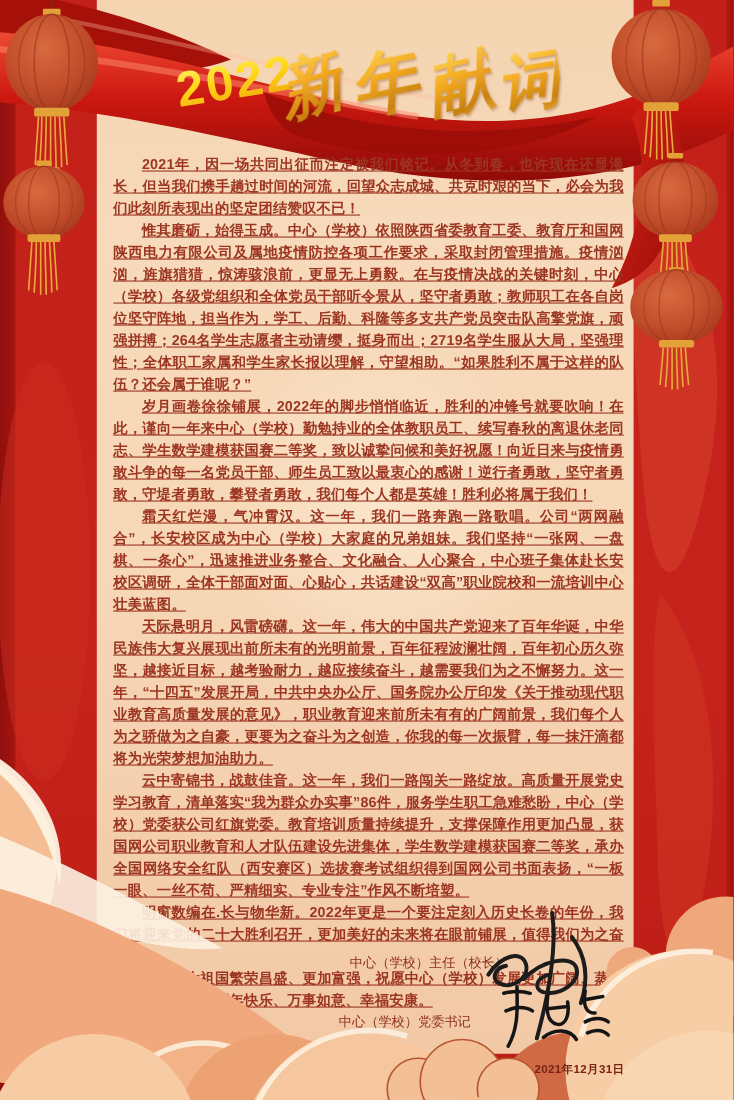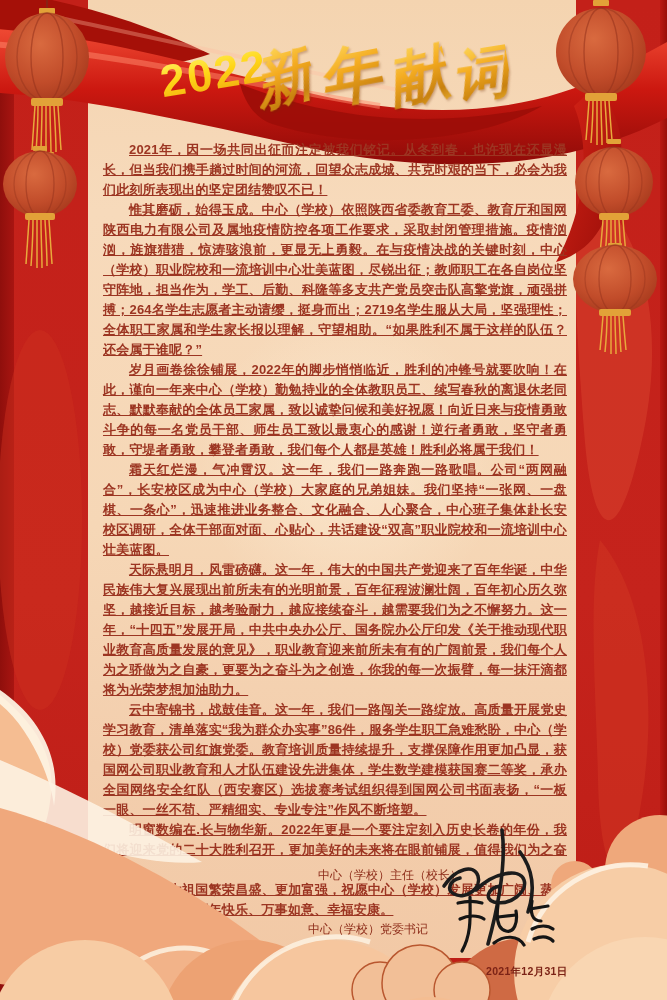--- a/index.html
+++ b/index.html
@@ -193,22 +193,22 @@
     </g>
   </svg>
 
   <div class="title">
     <span class="year">2022</span>
     <span class="calli"><span class="c0">新</span><span class="c1">年</span><span class="c2">献</span><span class="c3">词</span></span>
   </div>
 
   <div class="body-text">
     <p>2021年，因一场共同出征而注定被我们铭记。从冬到春，也许现在还显漫长，但当我们携手趟过时间的河流，回望众志成城、共克时艰的当下，必会为我们此刻所表现出的坚定团结赞叹不已！</p>
-    <p>惟其磨砺，始得玉成。中心（学校）依照陕西省委教育工委、教育厅和国网陕西电力有限公司及属地疫情防控各项工作要求，采取封闭管理措施。疫情汹汹，旌旗猎猎，惊涛骇浪前，更显无上勇毅。在与疫情决战的关键时刻，中心（学校）职业院校和一流培训中心壮美蓝图，尽锐出征；教师职工在各自岗位坚守阵地，担当作为，学工、后勤、科隆等多支共产党员突击队高擎党旗，顽强拼搏；264名学生志愿者主动请缨，挺身而出；2719名学生服从大局，坚强理性；全体职工家属和学生家长报以理解，守望相助。“如果胜利不属于这样的队伍？还会属于谁呢？”</p>
-    <p>岁月画卷徐徐铺展，2022年的脚步悄悄临近，胜利的冲锋号就要吹响！在此，谨向一年来中心（学校）勤勉持业的全体教职员工、续写春秋的离退休老同志、默默奉献的全体员工家属，致以诚挚问候和美好祝愿！向近日来与疫情勇敢斗争的每一名党员干部、师生员工致以最衷心的感谢！逆行者勇敢，坚守者勇敢，守堤者勇敢，攀登者勇敢，我们每个人都是英雄！胜利必将属于我们！</p>
+    <p>惟其磨砺，始得玉成。中心（学校）依照陕西省委教育工委、教育厅和国网陕西电力有限公司及属地疫情防控各项工作要求，采取封闭管理措施。疫情汹汹，旌旗猎猎，惊涛骇浪前，更显无上勇毅。在与疫情决战的关键时刻，中心（学校）各级党组织和全体党员干部听令景从，坚守者勇敢；教师职工在各自岗位坚守阵地，担当作为，学工、后勤、科隆等多支共产党员突击队高擎党旗，顽强拼搏；264名学生志愿者主动请缨，挺身而出；2719名学生服从大局，坚强理性；全体职工家属和学生家长报以理解，守望相助。“如果胜利不属于这样的队伍？还会属于谁呢？”</p>
+    <p>岁月画卷徐徐铺展，2022年的脚步悄悄临近，胜利的冲锋号就要吹响！在此，谨向一年来中心（学校）勤勉持业的全体教职员工、续写春秋的离退休老同志、学生数学建模获国赛二等奖，致以诚挚问候和美好祝愿！向近日来与疫情勇敢斗争的每一名党员干部、师生员工致以最衷心的感谢！逆行者勇敢，坚守者勇敢，守堤者勇敢，攀登者勇敢，我们每个人都是英雄！胜利必将属于我们！</p>
     <p>霜天红烂漫，气冲霄汉。这一年，我们一路奔跑一路歌唱。公司“两网融合”，长安校区成为中心（学校）大家庭的兄弟姐妹。我们坚持“一张网、一盘棋、一条心”，迅速推进业务整合、文化融合、人心聚合，中心班子集体赴长安校区调研，全体干部面对面、心贴心，共话建设“双高”职业院校和一流培训中心壮美蓝图。</p>
     <p>天际悬明月，风雷磅礴。这一年，伟大的中国共产党迎来了百年华诞，中华民族伟大复兴展现出前所未有的光明前景，百年征程波澜壮阔，百年初心历久弥坚，越接近目标，越考验耐力，越应接续奋斗，越需要我们为之不懈努力。这一年，“十四五”发展开局，中共中央办公厅、国务院办公厅印发《关于推动现代职业教育高质量发展的意见》，职业教育迎来前所未有有的广阔前景，我们每个人为之骄做为之自豪，更要为之奋斗为之创造，你我的每一次振臂，每一抹汗滴都将为光荣梦想加油助力。</p>
     <p>云中寄锦书，战鼓佳音。这一年，我们一路闯关一路绽放。高质量开展党史学习教育，清单落实“我为群众办实事”86件，服务学生职工急难愁盼，中心（学校）党委获公司红旗党委。教育培训质量持续提升，支撑保障作用更加凸显，获国网公司职业教育和人才队伍建设先进集体，学生数学建模获国赛二等奖，承办全国网络安全红队（西安赛区）选拔赛考试组织得到国网公司书面表扬，“一板一眼、一丝不苟、严精细实、专业专注”作风不断培塑。</p>
     <p>明窗数编在.长与物华新。2022年更是一个要注定刻入历史长卷的年份，我们将迎来党的二十大胜利召开，更加美好的未来将在眼前铺展，值得我们为之奋斗。</p>
     <p>祝愿伟大祖国繁荣昌盛、更加富强，祝愿中心（学校）发展更加广阔、蒸蒸日上，祝愿大家新年快乐、万事如意、幸福安康。</p>
   </div>
 
   <svg class="clouds" width="667" height="310" viewBox="0 0 310">
     <path d="M 0,5 C 32,32 58,64 50,112 C 45,152 22,186 0,202 Z" fill="#f5bd92"></path>
     <path d="M 0,0 C 38,26 62,66 54,116 C 51,88 30,38 0,14 Z" fill="#fdf2e2" opacity="0.95"></path>

